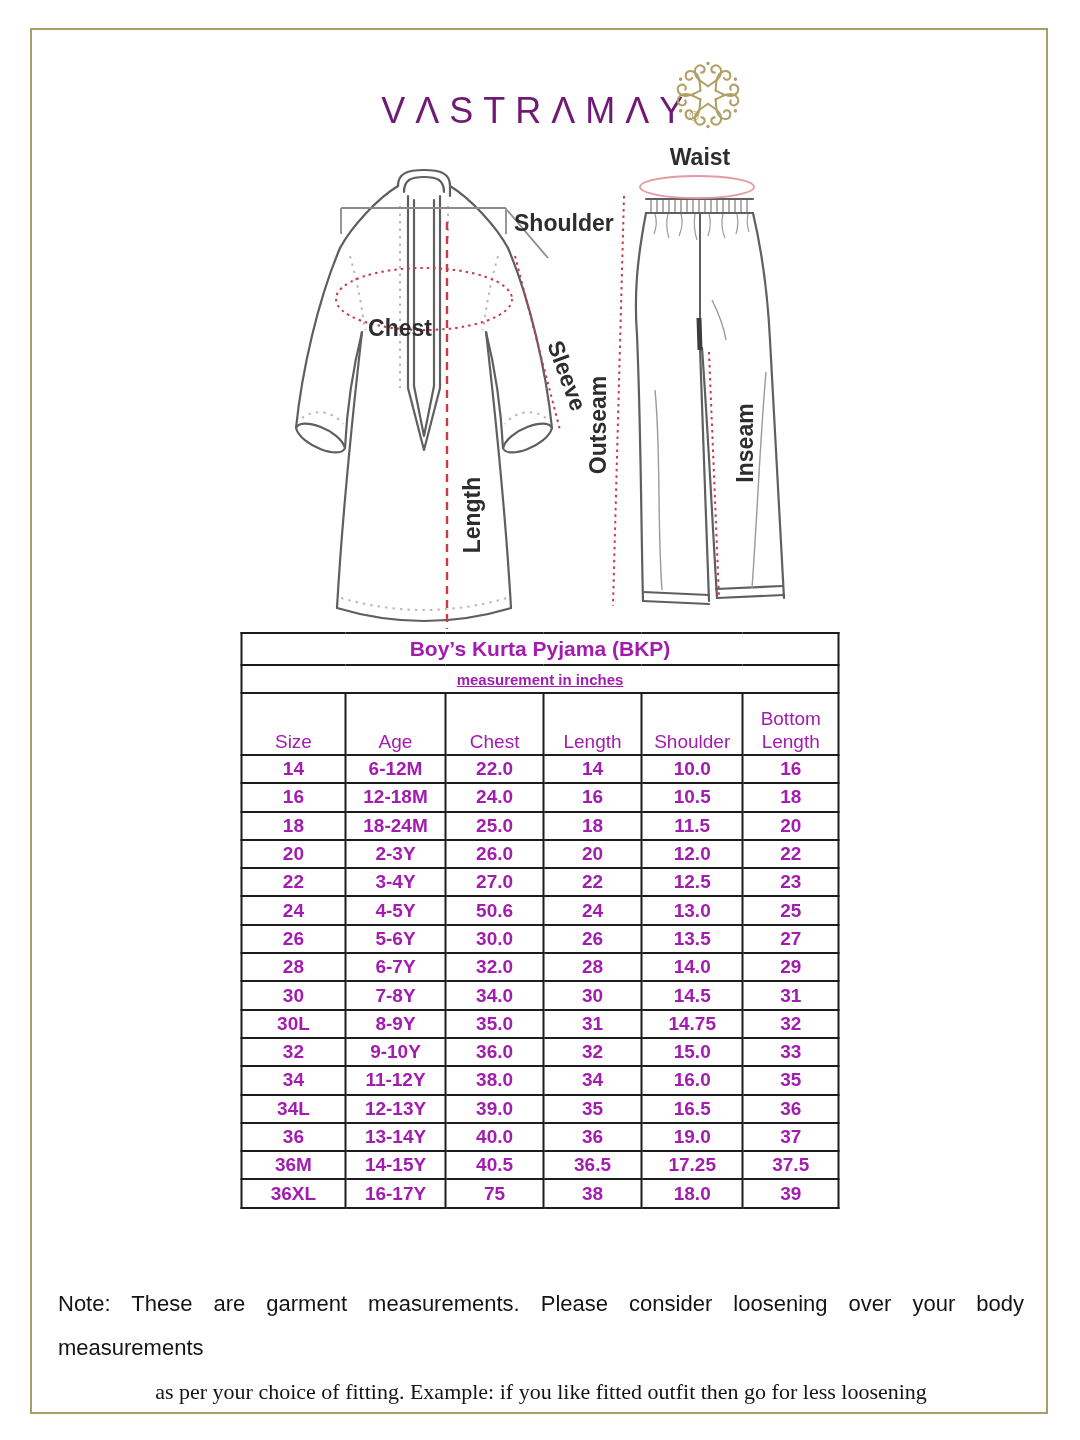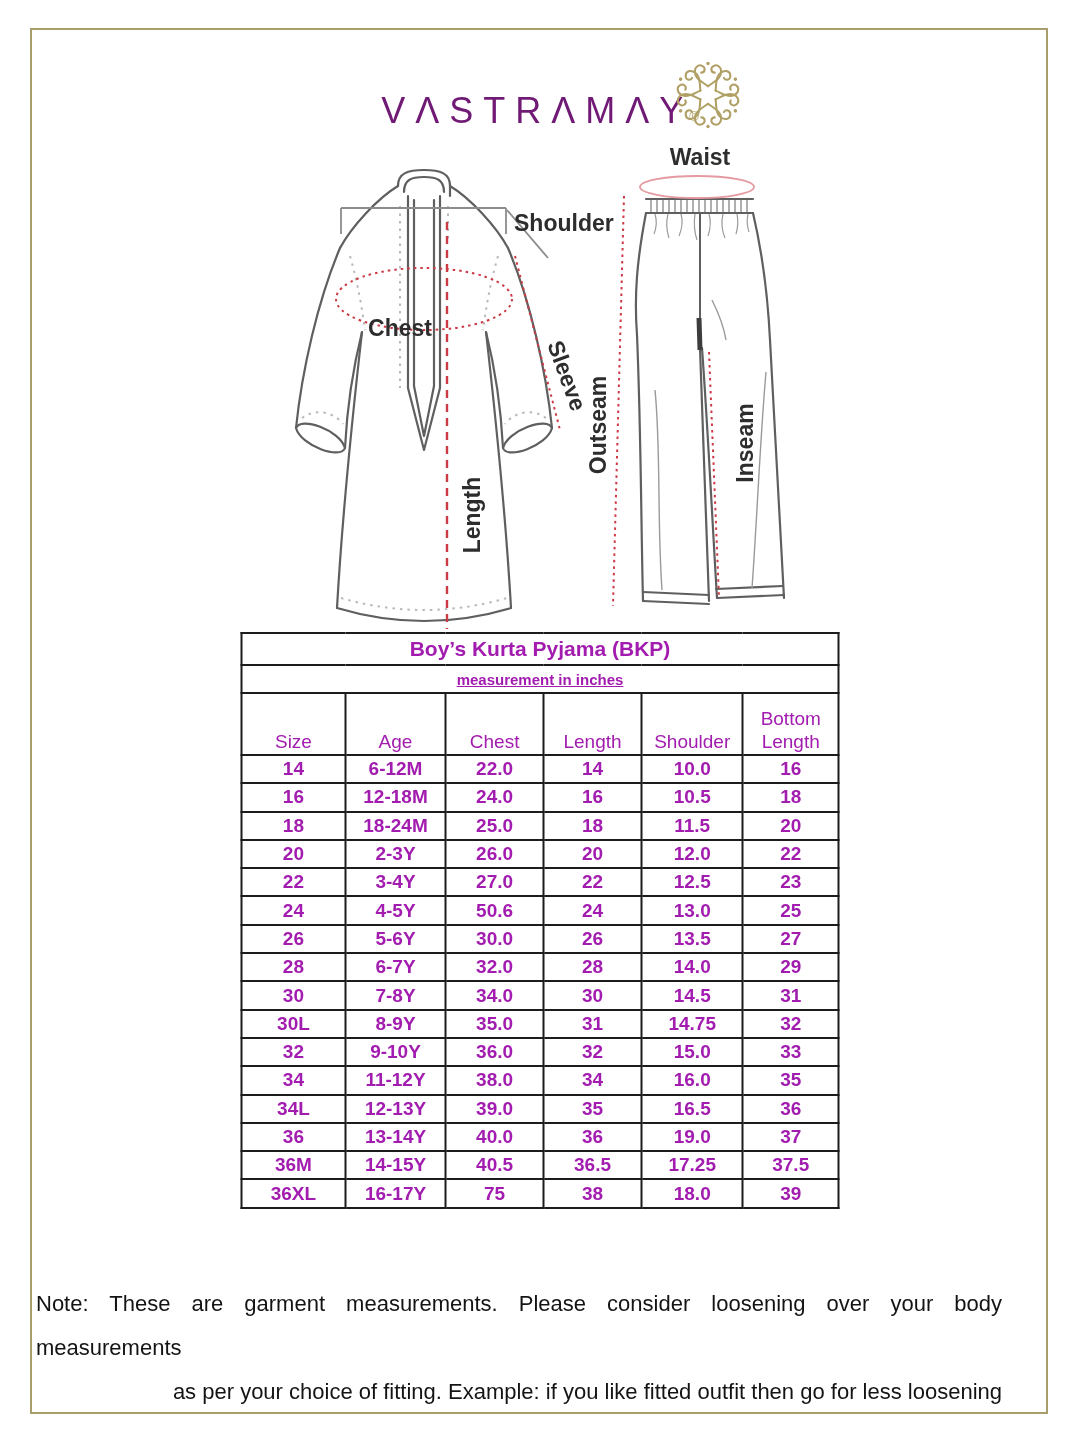--- a/index.html
+++ b/index.html
@@ -23,24 +23,24 @@
   .diagram text{font-family:"Liberation Sans",sans-serif;font-size:23px;font-weight:600;fill:#2d2d2d;}
   
   .table-wrap{position:absolute;top:632px;left:50%;transform:translateX(-50%);width:599px;}
   table.size-chart{border-collapse:collapse;width:100%;table-layout:fixed;color:#a21caf;}
   table.size-chart td,table.size-chart th{border:2px solid #1c1c1c;text-align:center;padding:0;}
   .t-title{font-size:21px;font-weight:700;height:30px;}
   .t-sub{font-size:15px;font-weight:700;height:26px;text-decoration:underline;}
   th.colhead{height:60px;vertical-align:bottom;font-size:19px;font-weight:400;line-height:1.25;padding-bottom:2px;}
   td.cell{height:26.3px;font-size:19px;font-weight:700;}
   
-  .note{position:absolute;left:36px;width:966px;top:1282px;color:#141414;
+  .note{position:absolute;left:58px;width:966px;top:1282px;color:#141414;
     font-size:22px;line-height:2.0;}
   .note-l1{text-align:justify;text-align-last:justify;}
-  .note-l2{text-align:right;}
+  .note-l2{text-align:center;font-family:Liberation Serif, serif;}
 </style>
 </head>
 <body>
 
 <div class="frame"></div>
 
 <div class="logo-wrap">
   <div class="logo">
     <span class="brand">VΛSTRΛMΛY</span><span class="reg">®</span>
     <svg class="emblem" width="74" height="70" viewBox="-37 -36 74 72">

